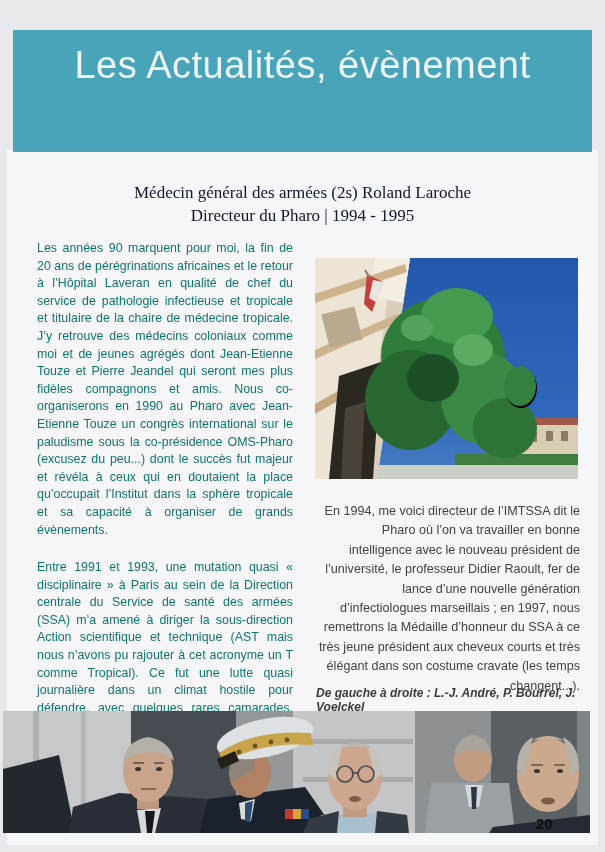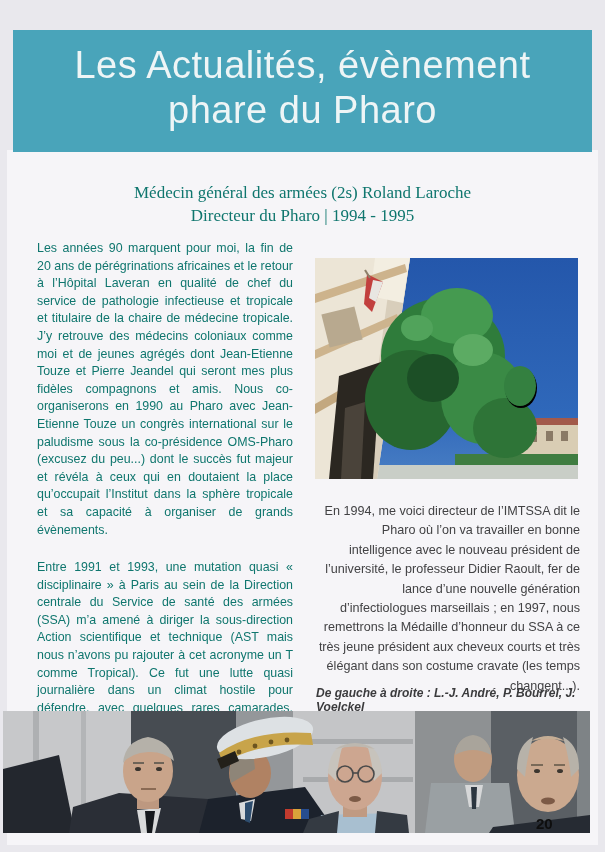--- a/index.html
+++ b/index.html
@@ -16,21 +16,21 @@
     position:absolute;left:13px;top:30px;width:579px;height:122px;
     background:#49a4ba;
   }
   .band .title{
     margin-top:13px;text-align:center;color:#eef5f6;
     font-size:38px;line-height:45px;font-weight:400;letter-spacing:.5px;
   }
   .subtitle{
     position:absolute;left:0;top:181px;width:605px;text-align:center;
     font-family:"Liberation Serif","DejaVu Serif",serif;
-    font-size:17px;line-height:23px;color:#0f766e;
+    font-size:17px;line-height:23px;color:#0f172a;
   }
   .col-left{
     position:absolute;left:37px;top:240px;width:256px;
     font-size:12.4px;line-height:17.6px;color:#0f766e;
     text-align:justify;
   }
   .col-left p{margin:0 0 20px 0;}
   .photo-frame{position:absolute;overflow:hidden;}
   .photo-frame svg{display:block;width:100%;height:100%;}
   #building-photo{left:315px;top:258px;width:263px;height:221px;}
@@ -49,21 +49,20 @@
   }
 </style>
 </head>
 <body>
 
 <div class="sheet"></div>
 
 <div class="band">
   <div class="title">
     <div>Les Actualités, évènement</div>
-    <div>phare du Pharo</div>
   </div>
 </div>
 
 <div class="subtitle">
   <div>Médecin général des armées (2s) Roland Laroche</div>
   <div>Directeur du Pharo | 1994 - 1995</div>
 </div>
 
 <div class="col-left">
   <p>Les années 90 marquent pour moi, la fin de 20 ans de pérégrinations africaines et le retour à l’Hôpital Laveran en qualité de chef du service de pathologie infectieuse et tropicale et titulaire de la chaire de médecine tropicale. J’y retrouve des médecins coloniaux comme moi et de jeunes agrégés dont Jean-Etienne Touze et Pierre Jeandel qui seront mes plus fidèles compagnons et amis. Nous co-organiserons en 1990 au Pharo avec Jean-Etienne Touze un congrès international sur le paludisme sous la co-présidence OMS-Pharo (excusez du peu...) dont le succès fut majeur et révéla à ceux qui en doutaient la place qu’occupait l’Institut dans la sphère tropicale et sa capacité à organiser de grands évènements.</p>

